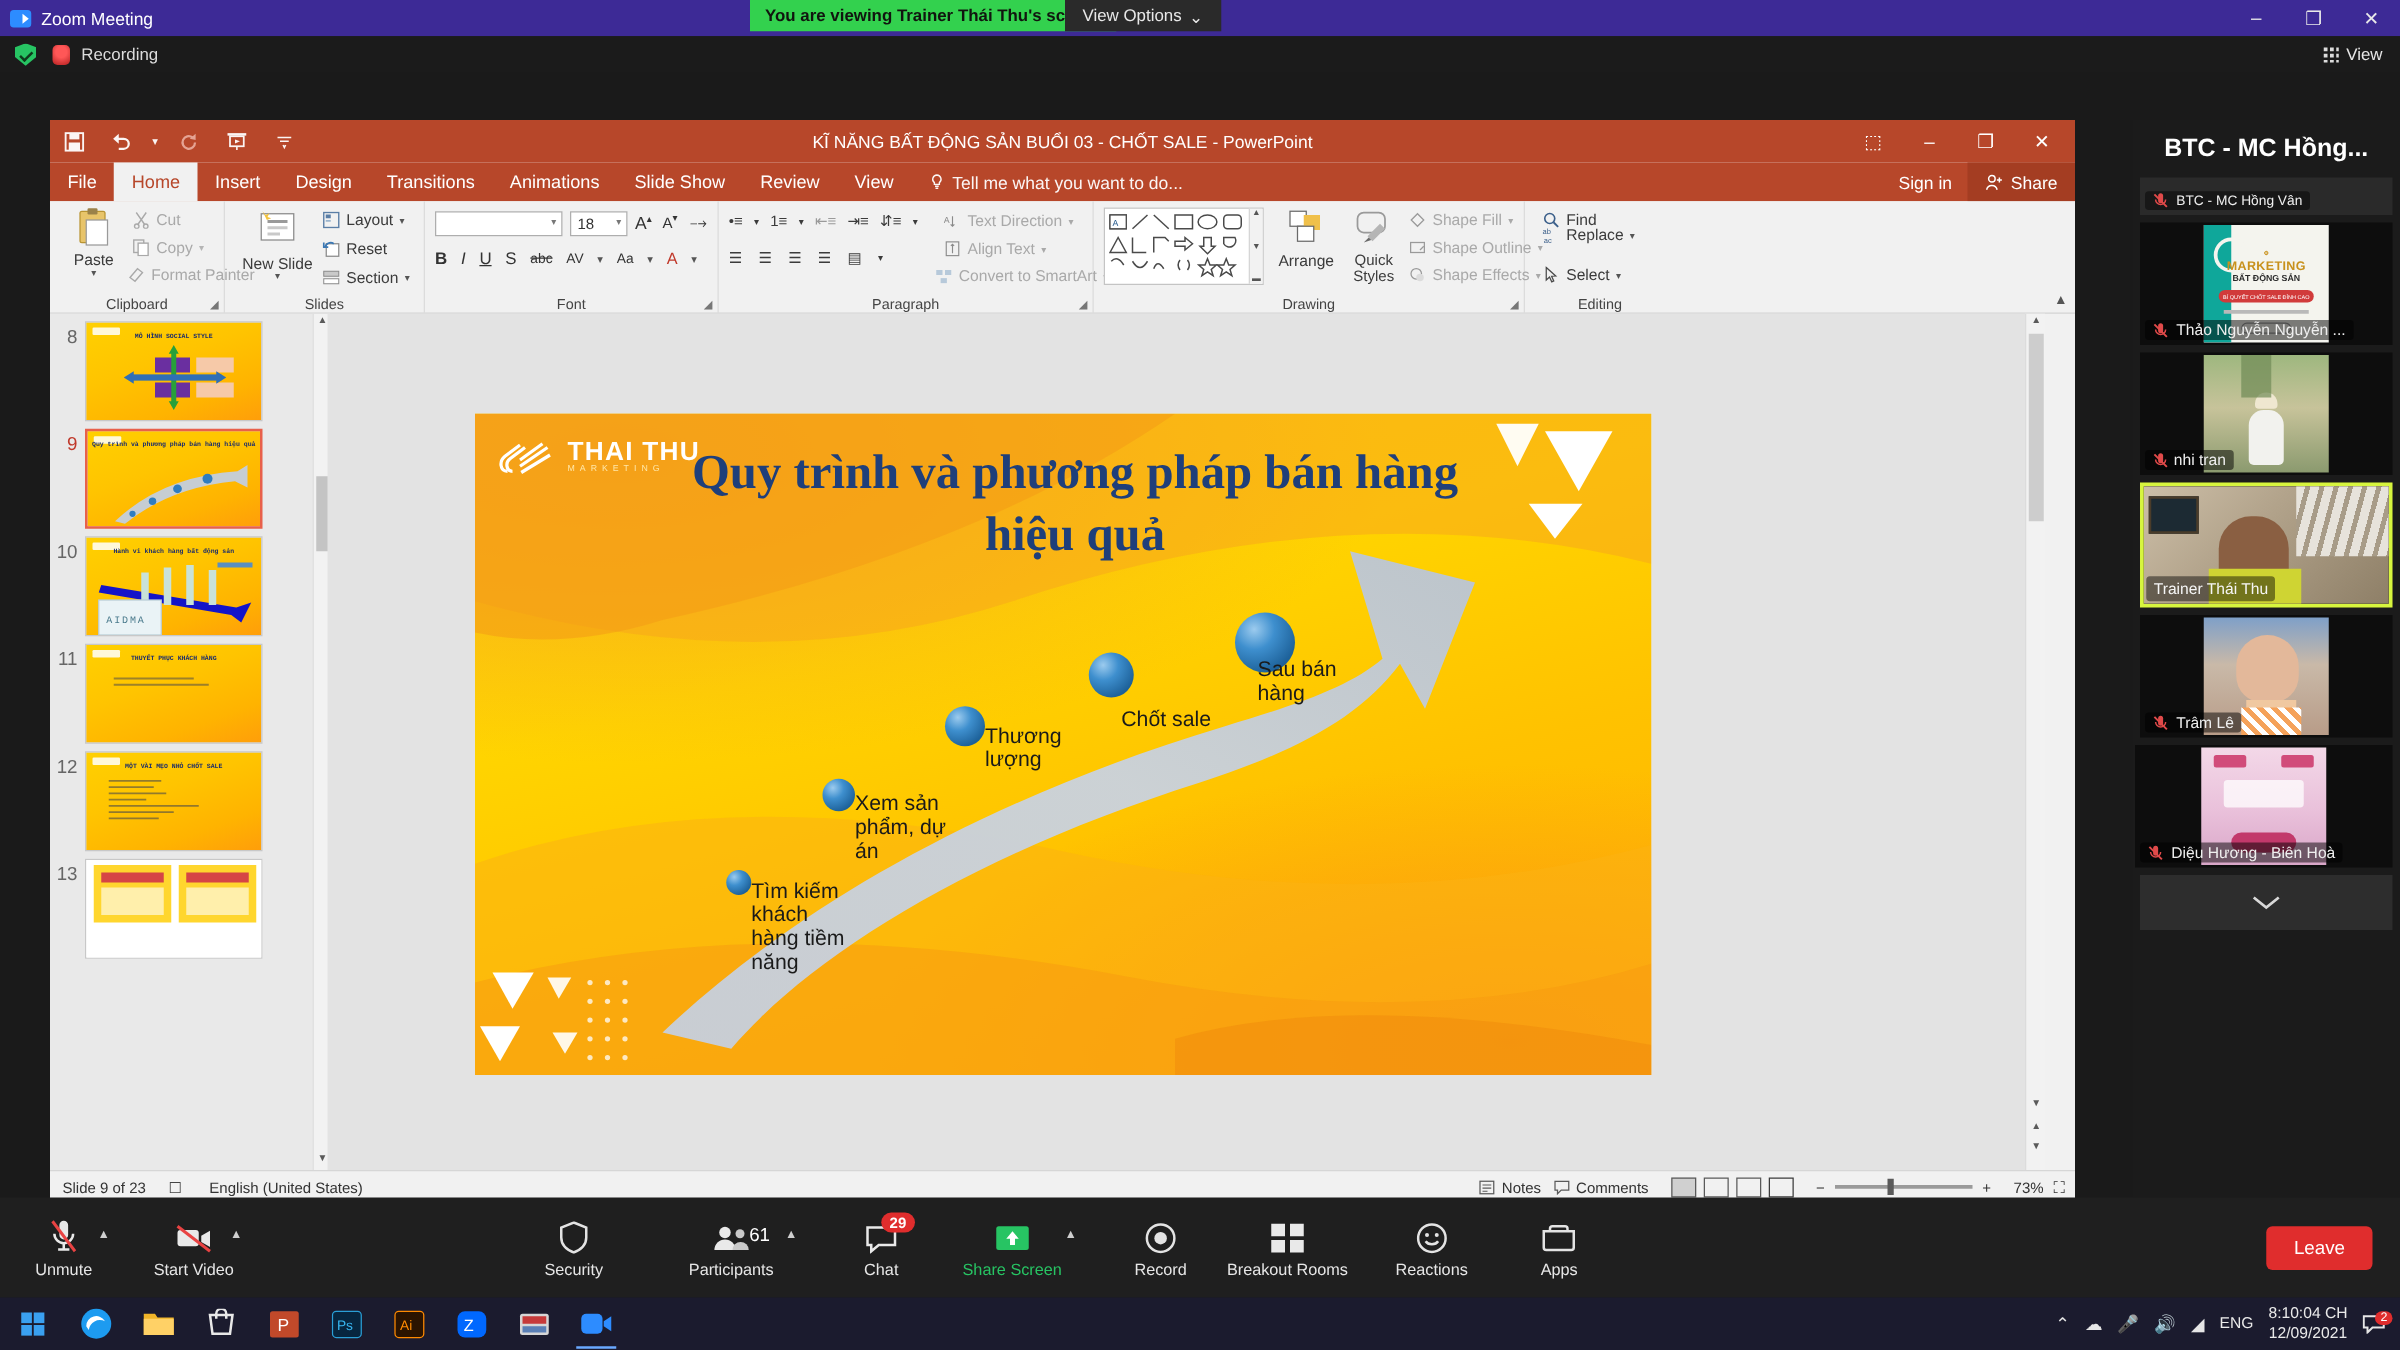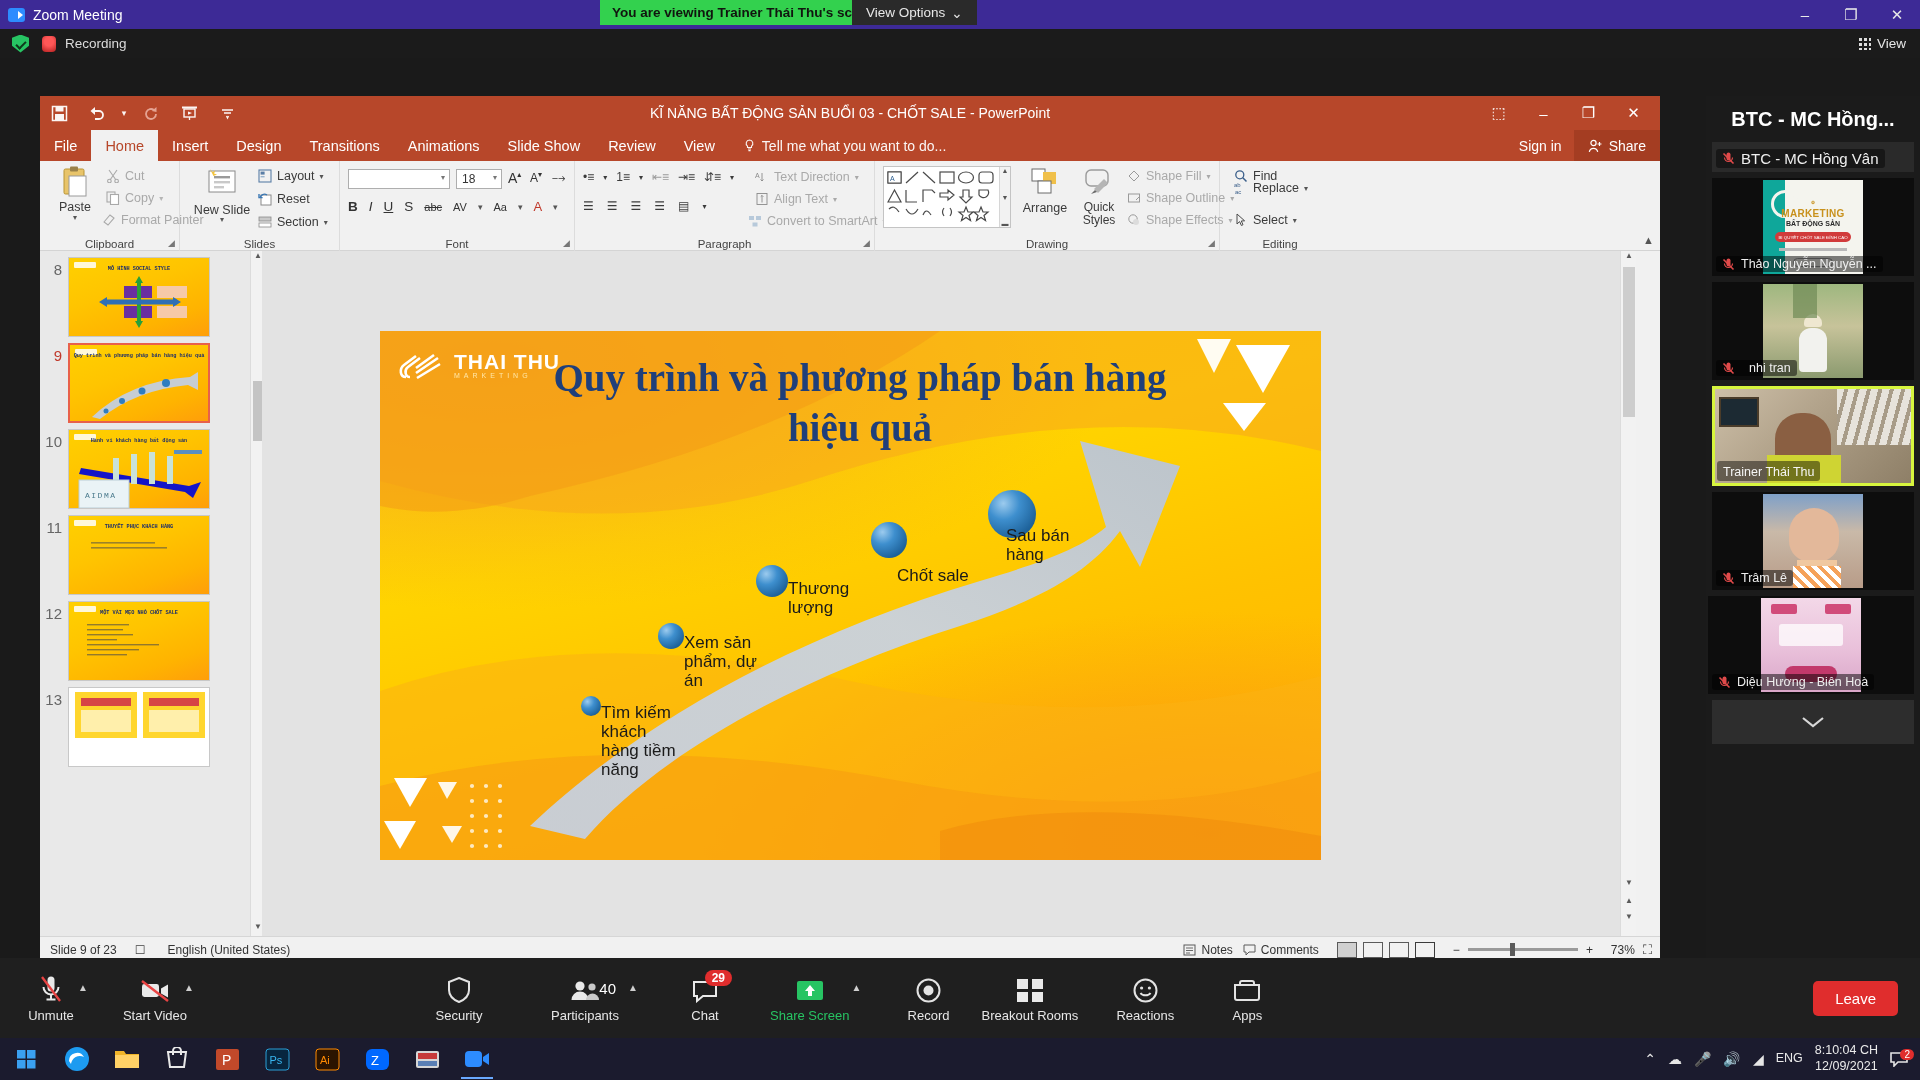--- a/index.html
+++ b/index.html
@@ -867,21 +867,21 @@
 
     <div style="height:46px;display:flex;align-items:center;justify-content:center;color:#fff;font-size:20px;font-weight:bold;padding:0 10px;overflow:hidden;white-space:nowrap">BTC - MC Hồng...</div>
 
     <div style="position:relative;height:30px;margin:0 6px 6px 6px;background:#2a2a2a">
       <div style="position:absolute;left:4px;bottom:4px;display:flex;align-items:center;gap:6px;background:rgba(0,0,0,.45);padding:1px 6px;border-radius:3px">
         <svg width="13" height="13" viewBox="0 0 13 13">
             <path d="M4.5 2.5 a2 2 0 0 1 4 0 v4 a2 2 0 0 1 -4 0 Z" fill="#e04a4a"></path>
             <path d="M2.5 5.5 a4 4 0 0 0 8 0" fill="none" stroke="#e04a4a" stroke-width="1.2"></path>
             <path d="M1.5 1.5 L11.5 11.5" stroke="#e04a4a" stroke-width="1.6"></path>
           </svg>
-        <span style="color:#efefef;font-size:15px;white-space:nowrap">BTC - MC Hồng Vân</span>
+        <span style="color:#efefef;font-size:11px;white-space:nowrap">BTC - MC Hồng Vân</span>
       </div>
     </div>
 
     <div style="position:relative;height:98px;margin:0 6px 6px 6px;background:#0d0d0d">
       <div style="position:absolute;left:50%;top:2px;transform:translateX(-50%);width:100px;height:94px;background:#f4f4ee;overflow:hidden">
         <div style="position:absolute;left:0;top:0;width:22px;height:94px;background:#0fa79a"></div>
         <div style="position:absolute;left:8px;top:10px;width:28px;height:28px;border:3px solid #f4f4ee;border-radius:50%"></div>
         <div style="position:absolute;left:0;right:0;top:20px;text-align:center;color:#c8911c;font-size:4.5px;font-weight:bold">⚙</div>
         <div style="position:absolute;left:0;right:0;top:28px;text-align:center;color:#c8911c;font-size:10px;font-weight:bold;letter-spacing:.3px">MARKETING</div>
         <div style="position:absolute;left:0;right:0;top:40px;text-align:center;color:#2a2a2a;font-size:7px;font-weight:bold">BẤT ĐỘNG SẢN</div>
@@ -898,21 +898,21 @@
         <span style="color:#efefef;font-size:12.5px;white-space:nowrap">Thảo Nguyễn Nguyễn ...</span>
       </div>
     </div>
 
     <div style="position:relative;height:98px;margin:0 6px 6px 6px;background:#0d0d0d">
       <div style="position:absolute;left:50%;top:2px;transform:translateX(-50%);width:100px;height:94px;overflow:hidden;background:linear-gradient(180deg,#9eb77f 0%,#c7c39a 45%,#8b9a6f 100%)">
         <div style="position:absolute;left:36px;top:44px;width:28px;height:44px;background:#f2f2ee;border-radius:12px 12px 4px 4px"></div>
         <div style="position:absolute;left:41px;top:30px;width:18px;height:13px;background:#efe7d0;border-radius:9px 9px 3px 3px"></div>
         <div style="position:absolute;left:30px;top:0;width:24px;height:34px;background:#6f8a55;opacity:.7"></div>
       </div>
-      <div style="position:absolute;left:4px;bottom:4px;display:flex;align-items:center;gap:14px;background:rgba(0,0,0,.5);padding:1px 6px;border-radius:3px">
+      <div style="position:absolute;left:4px;bottom:4px;display:flex;align-items:center;gap:4px;background:rgba(0,0,0,.5);padding:1px 6px;border-radius:3px">
         <svg width="13" height="13" viewBox="0 0 13 13">
             <path d="M4.5 2.5 a2 2 0 0 1 4 0 v4 a2 2 0 0 1 -4 0 Z" fill="#e04a4a"></path>
             <path d="M2.5 5.5 a4 4 0 0 0 8 0" fill="none" stroke="#e04a4a" stroke-width="1.2"></path>
             <path d="M1.5 1.5 L11.5 11.5" stroke="#e04a4a" stroke-width="1.6"></path>
           </svg>
         <span style="color:#efefef;font-size:12.5px;white-space:nowrap">nhi tran</span>
       </div>
     </div>
 
     <div style="position:relative;height:100px;margin:0 6px 6px 6px;border:3px solid #d7f53e;overflow:hidden;background:#2a2218">
@@ -1006,21 +1006,21 @@
     <div class="zb-item" style="margin-left:52px">
       <span class="zb-icn">
         <svg width="32" height="24" viewBox="0 0 32 24">
             <circle cx="11" cy="7" r="4.6" fill="#e9e9e9"></circle>
             <path d="M2.5 21 a8.5 8.5 0 0 1 17 0 Z" fill="#e9e9e9"></path>
             <circle cx="23" cy="8" r="3.6" fill="#c9c9c9"></circle>
             <path d="M17 21 a6.5 6.5 0 0 1 13 0 Z" fill="#c9c9c9"></path>
           </svg>
       </span>
       <span class="zb-label">Participants</span>
-      <span class="count-num">40</span>
+      <span class="count-num">61</span>
       <span class="caret" style="right:-16px">▲</span>
     </div>
 
     <div class="zb-item" style="margin-left:46px">
       <span class="zb-icn">
         <svg width="26" height="24" viewBox="0 0 26 24">
             <path d="M2 3 h22 v14 h-13 l-6 5 v-5 h-3 Z" fill="none" stroke="#e9e9e9" stroke-width="2"></path>
           </svg>
       </span>
       <span class="zb-label">Chat</span>

